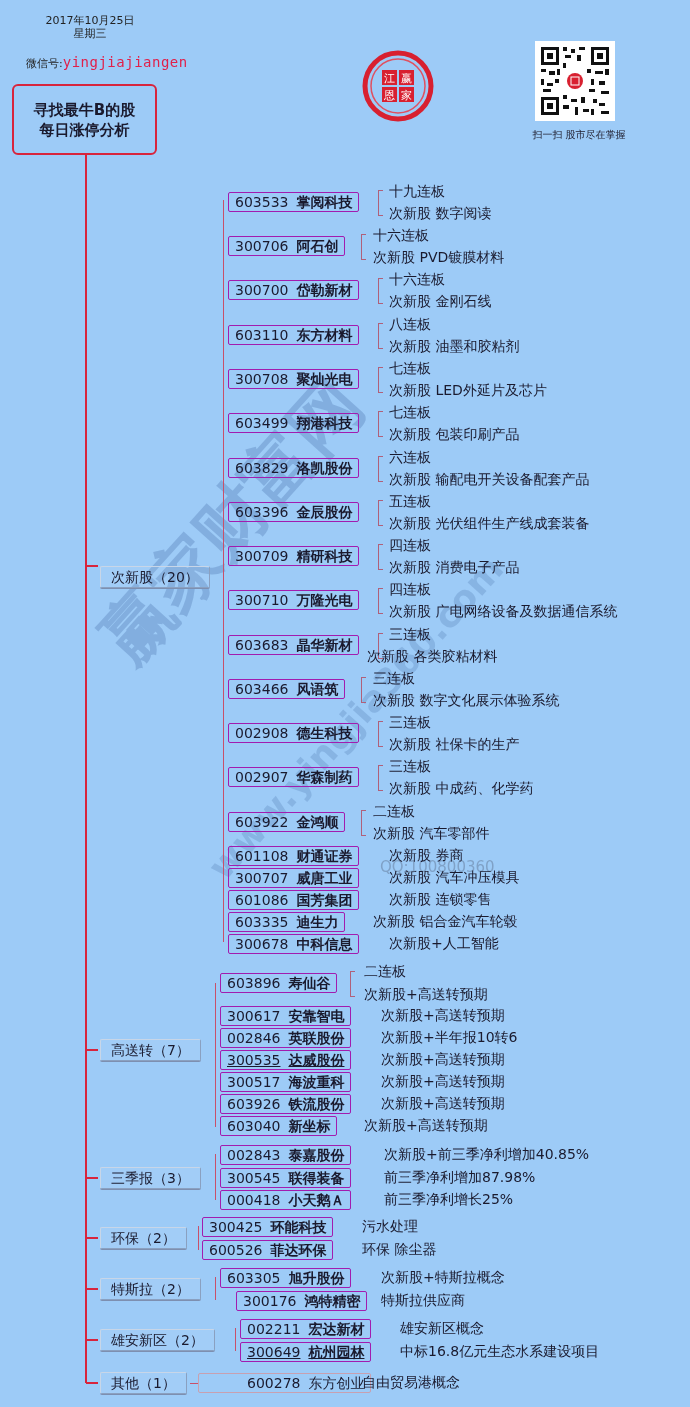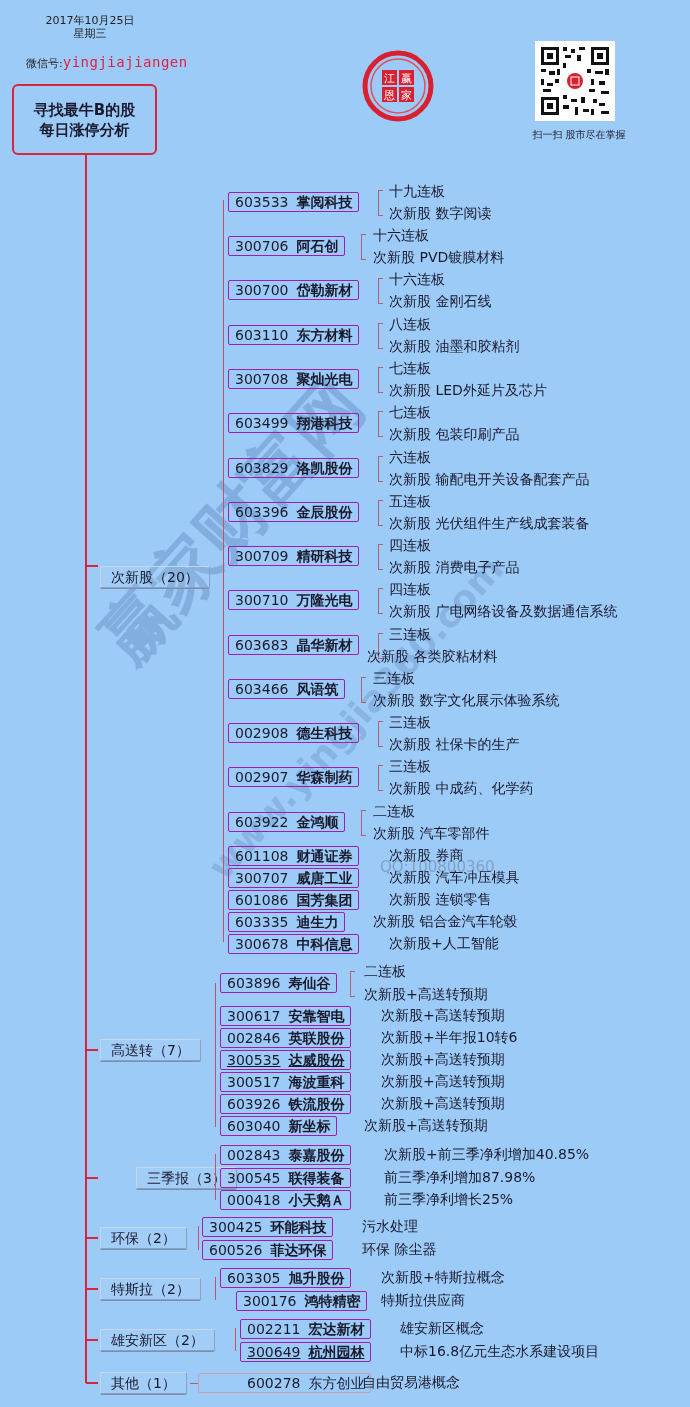--- a/index.html
+++ b/index.html
@@ -234,21 +234,21 @@
 <div class="abs stock" style="left:220px;top:1072px;"><span class="code">300517</span><span>海波重科</span></div>
 <div class="abs desc" style="left:381px;top:1070px;">次新股+高送转预期</div>
 
 <div class="abs stock" style="left:220px;top:1094px;"><span class="code">603926</span><span>铁流股份</span></div>
 <div class="abs desc" style="left:381px;top:1092px;">次新股+高送转预期</div>
 
 <div class="abs stock" style="left:220px;top:1116px;"><span class="code">603040</span><span>新坐标</span></div>
 <div class="abs desc" style="left:364px;top:1114px;">次新股+高送转预期</div>
 
 <div class="abs trunk" style="left:86px;top:1177px;width:12px;height:2px;"></div>
-<div class="abs cat" style="left:100px;top:1167px;margin-left:36px;">三季报（3）</div>
+<div class="abs cat" style="left:100px;top:1167px;">三季报（3）</div>
 <div class="abs line-v" style="left:215px;top:1154px;height:46px;"></div>
 
 <div class="abs stock" style="left:220px;top:1145px;"><span class="code">002843</span><span>泰嘉股份</span></div>
 <div class="abs desc" style="left:384px;top:1143px;">次新股+前三季净利增加40.85%</div>
 
 <div class="abs stock" style="left:220px;top:1168px;"><span class="code">300545</span><span>联得装备</span></div>
 <div class="abs desc" style="left:384px;top:1166px;">前三季净利增加87.98%</div>
 
 <div class="abs stock" style="left:220px;top:1190px;"><span class="code">000418</span><span>小天鹅Ａ</span></div>
 <div class="abs desc" style="left:384px;top:1188px;">前三季净利增长25%</div>

